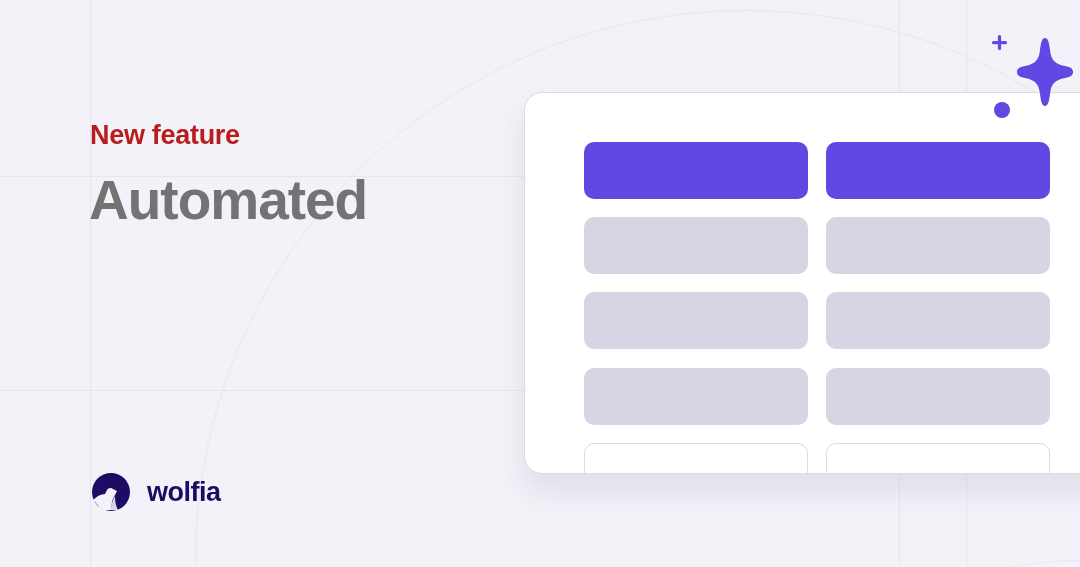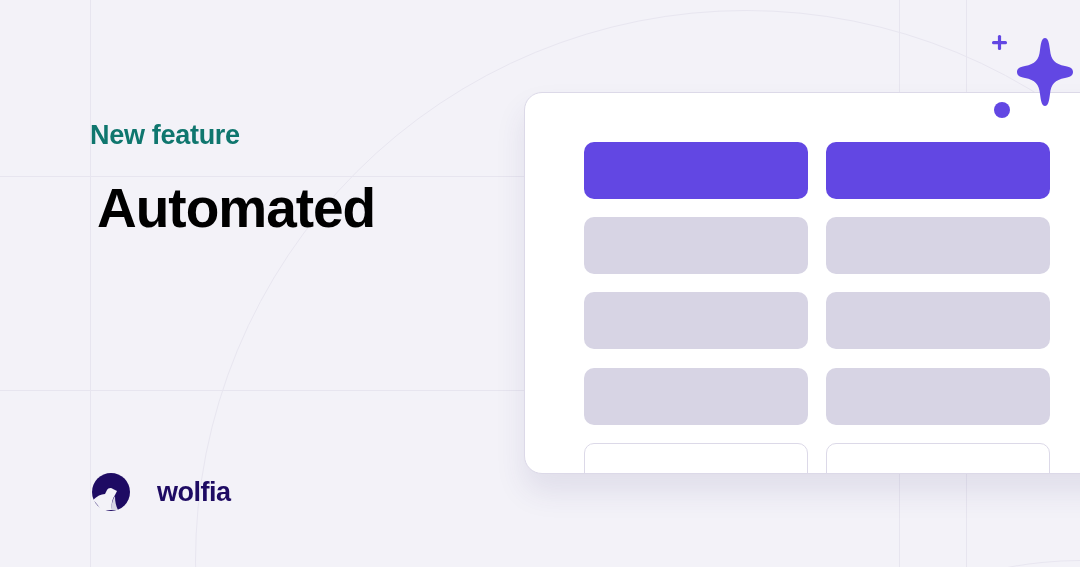--- a/index.html
+++ b/index.html
@@ -10,29 +10,29 @@
   }
   .grid-line { position: absolute; background: #e7e5ef; }
   .gv { width: 1px; top: 0; bottom: 0; }
   .gh { height: 1px; left: 0; right: 0; }
   .arc {
     position: absolute; border: 1px solid #e8e6f0; border-radius: 50%;
     pointer-events: none;
   }
   .eyebrow {
     position: absolute; left: 90px; top: 120px;
-    font-size: 27px; font-weight: 700; color: #0f766e; letter-spacing: -0.3px;
+    font-size: 27px; font-weight: 700; color: #b91c1c; letter-spacing: -0.3px;
   }
   .headline {
-    position: absolute; left: 89px; top: 170px; margin: 8px;
-    font-size: 55px; line-height: 60px; font-weight: 700; color: #000000;
+    position: absolute; left: 89px; top: 170px; margin: 0;
+    font-size: 55px; line-height: 60px; font-weight: 700; color: #737373;
     letter-spacing: -1px;
   }
   .headline span { display: block; }
-  .brand { position: absolute; left: 91px; top: 472px; display: flex; align-items: center; gap: 26px; }
+  .brand { position: absolute; left: 91px; top: 472px; display: flex; align-items: center; gap: 16px; }
   .brand-logo { width: 40px; height: 40px; }
   .brand-name { font-size: 27px; font-weight: 700; color: #1e0b63; letter-spacing: -0.5px; }
   .card {
     position: absolute; left: 524px; top: 92px; width: 620px; height: 380px;
     background: #ffffff; border: 1px solid #dcd9e8; border-radius: 18px;
     box-shadow: 0 18px 30px rgba(60, 50, 120, 0.10);
     overflow: hidden;
   }
   .cell { position: absolute; width: 224px; height: 57px; border-radius: 10px; }
   .cell.header { background: #6247e3; }

